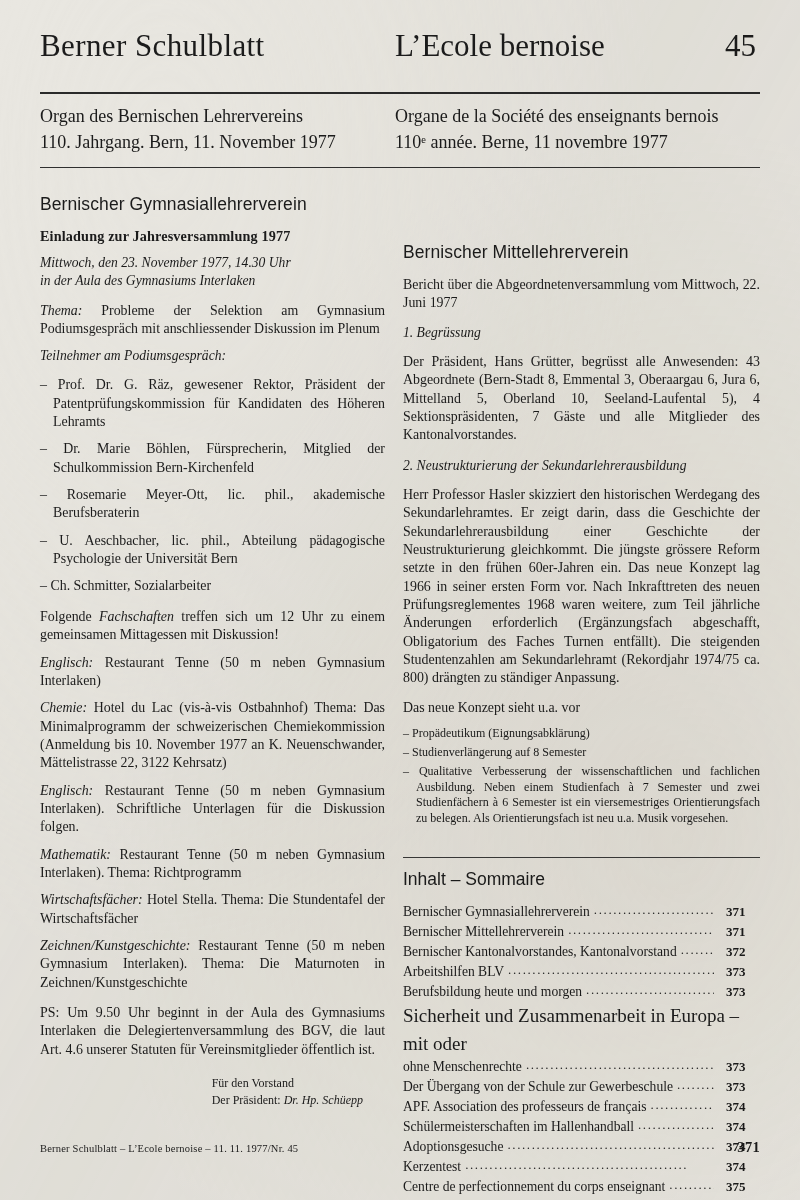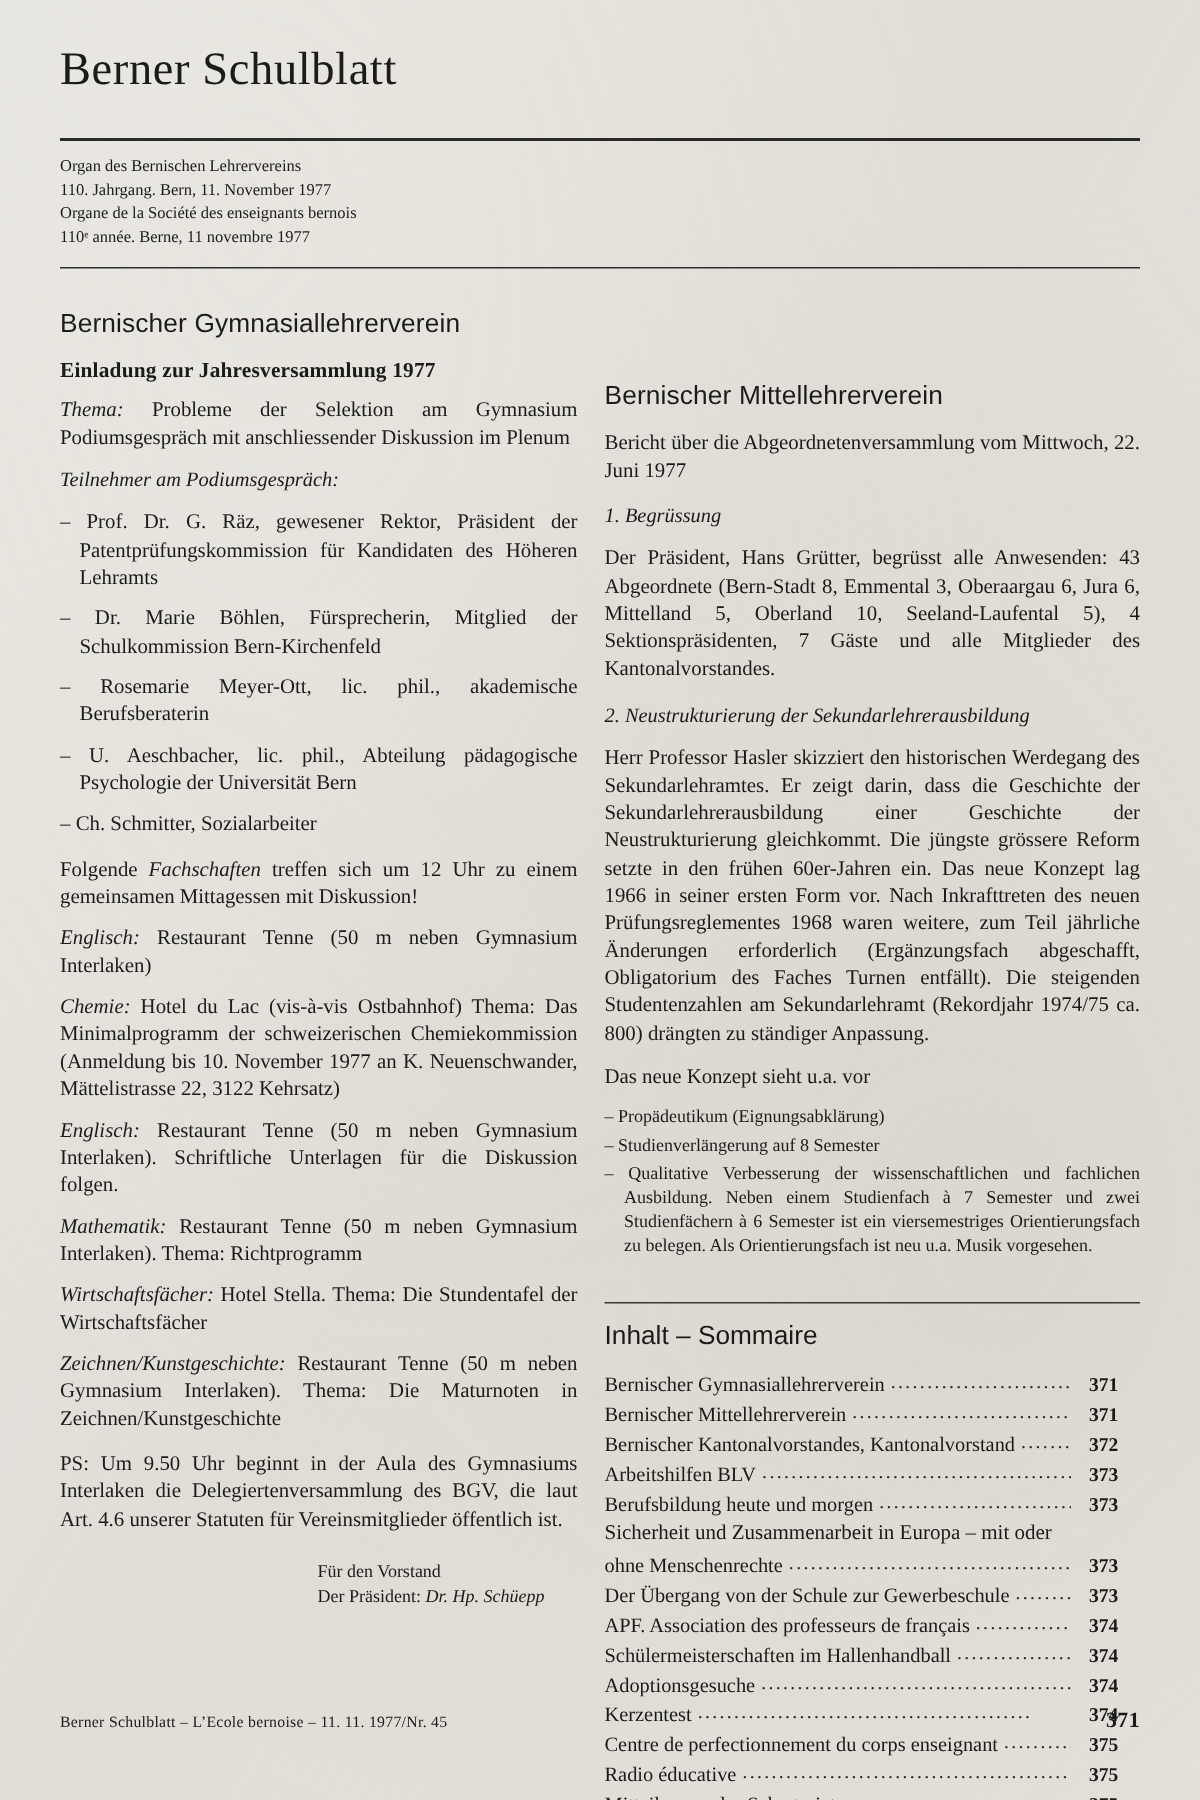--- a/index.html
+++ b/index.html
@@ -73,23 +73,22 @@
   }
   .rule-thin {
     border: 0;
     border-top: 1.2px solid #3a3a3a;
     margin: 0;
   }
 
   .subhead {
     display: flex;
     padding: 10px 0 12px 0;
-    font-size: 11px;
+    font-size: 18px;
     line-height: 1.42;
-    flex-direction: column;
   }
   .subhead-left { width: 355px; }
   .subhead-right { flex: 1; }
 
   
   .columns {
     display: flex;
     margin-top: 26px;
   }
   .col-left {
@@ -187,21 +186,21 @@
   }
   .toc-page {
     width: 34px;
     text-align: left;
     padding-left: 8px;
     font-weight: bold;
     font-size: 13px;
   }
   .toc-row.wrapline {
     display: block;
-    font-size: 14px;
+    font-size: 19px;
     line-height: 1.46;
   }
 
   
   .footer {
     position: absolute;
     left: 40px;
     right: 40px;
     bottom: 44px;
     display: flex;
@@ -216,20 +215,24 @@
     letter-spacing: .3px;
   }
 </style>
 </head>
 <body>
 
 <div class="page">
 
   <div class="masthead">
     <div class="masthead-left">Berner Schulblatt</div>
+    <div class="masthead-right">
+      <span>L’Ecole bernoise</span>
+      <span class="issue-no">45</span>
+    </div>
   </div>
 
   <hr class="rule-thick">
 
   <div class="subhead">
     <div class="subhead-left">
       <div>Organ des Bernischen Lehrervereins</div>
       <div>110. Jahrgang. Bern, 11. November 1977</div>
     </div>
     <div class="subhead-right">
@@ -239,20 +242,24 @@
   </div>
 
   <hr class="rule-mid">
 
   <div class="columns">
 
     <div class="col-left">
       <h2 class="section-title">Bernischer Gymnasiallehrerverein</h2>
       <h3 class="bold-line">Einladung zur Jahresversammlung 1977</h3>
 
+      <div class="ital-block">
+        <div>Mittwoch, den 23. November 1977, 14.30 Uhr</div>
+        <div>in der Aula des Gymnasiums Interlaken</div>
+      </div>
 
       <p><span class="it">Thema:</span><span> Probleme der Selektion am Gymnasium Podiumsgespräch mit anschliessender Diskussion im Plenum</span></p>
 
       <p class="ital-block">Teilnehmer am Podiumsgespräch:</p>
 
       <div>
         <p class="list-item">– Prof. Dr. G. Räz, gewesener Rektor, Präsident der Patentprüfungskommission für Kandidaten des Höheren Lehramts</p>
         <p class="list-item">– Dr. Marie Böhlen, Fürsprecherin, Mitglied der Schulkommission Bern-Kirchenfeld</p>
         <p class="list-item">– Rosemarie Meyer-Ott, lic. phil., akademische Berufsberaterin</p>
         <p class="list-item">– U. Aeschbacher, lic. phil., Abteilung pädagogische Psychologie der Universität Bern</p>

